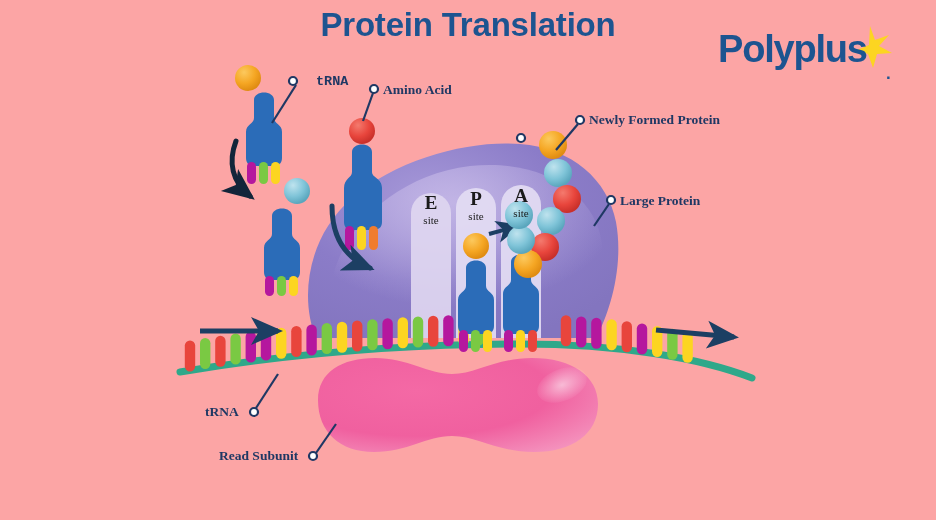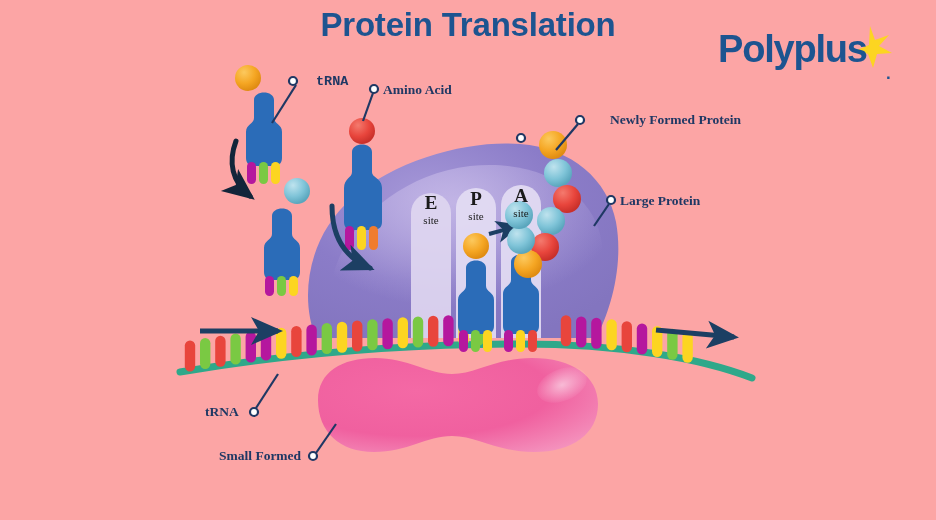--- a/index.html
+++ b/index.html
@@ -309,24 +309,24 @@
       <circle cx="313" cy="456" r="4" fill="#ffffff"></circle>
       <path d="M316 453 L336 424"></path>
 
       <circle cx="521" cy="138" r="4" fill="#ffffff"></circle>
     </g>
 
   </svg>
 
   <div class="callout" style="left:316px; top:74px;font-family:Liberation Mono, monospace;">tRNA</div>
   <div class="callout" style="left:383px; top:82px;">Amino Acid</div>
-  <div class="callout" style="left:589px; top:112px;margin-left:21px;">Newly Formed Protein</div>
+  <div class="callout" style="left:589px; top:112px;">Newly Formed Protein</div>
   <div class="callout" style="left:620px; top:193px;">Large Protein</div>
   <div class="callout" style="left:205px; top:404px;">tRNA</div>
-  <div class="callout" style="left:219px; top:448px;">Small Formed</div>
+  <div class="callout" style="left:219px; top:448px;">Read Subunit</div>
 
   <div class="site-label" style="left:411px; top:192px; width:40px;">
     <div class="site-letter">E</div>
     <div class="site-sub">site</div>
   </div>
   <div class="site-label" style="left:456px; top:188px; width:40px;">
     <div class="site-letter">P</div>
     <div class="site-sub">site</div>
   </div>
   <div class="site-label" style="left:501px; top:185px; width:40px;">

